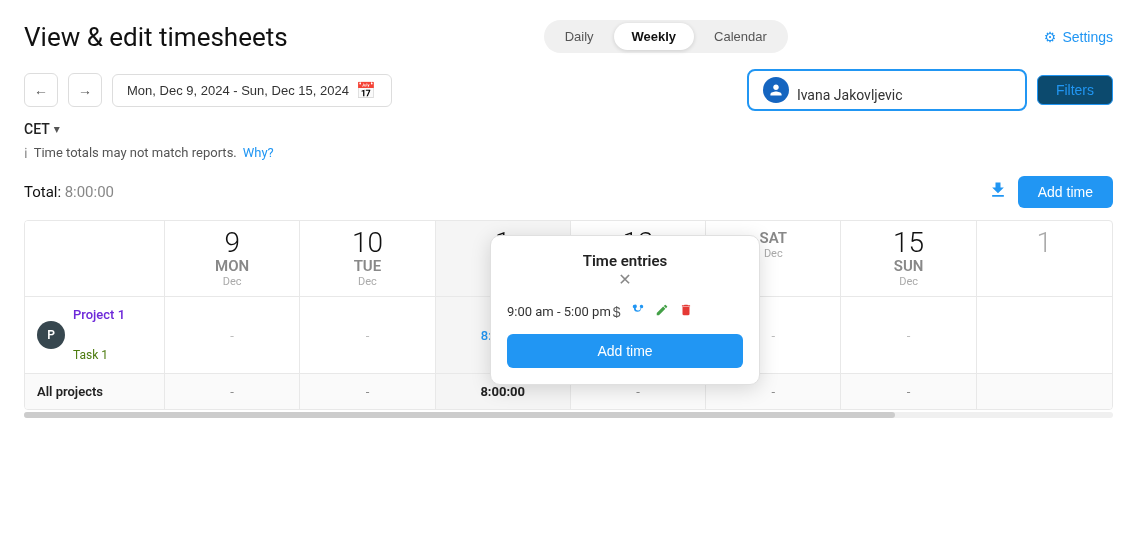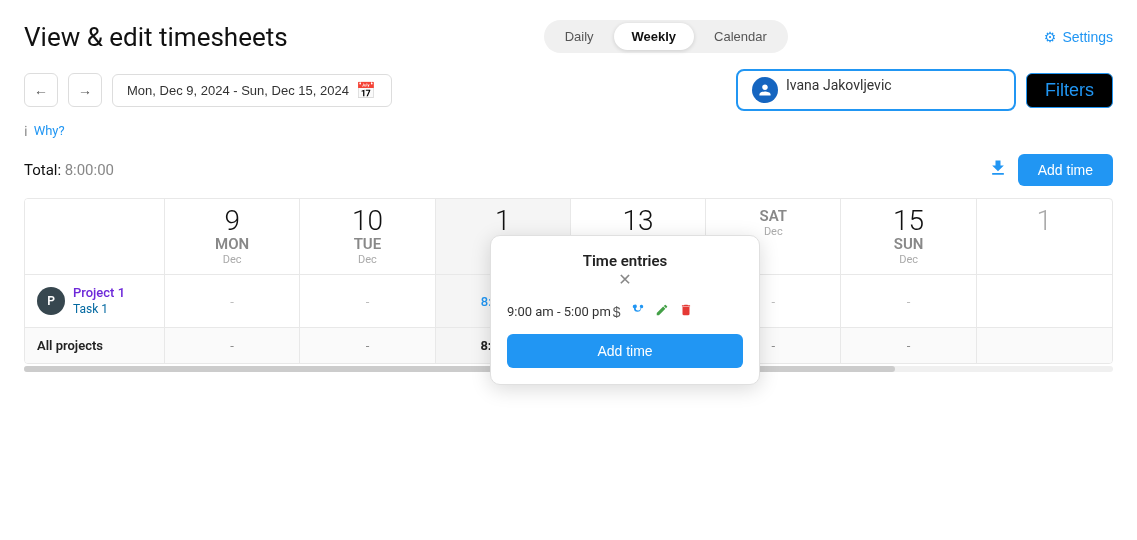--- a/index.html
+++ b/index.html
@@ -98,21 +98,21 @@
       font-size: 13px;
       color: #333;
     }
     .calendar-icon-btn {
       color: #2196f3;
       font-size: 16px;
     }
     .spacer { flex: 1; }
     .user-selector {
       display: flex;
-      align-items: flex-start;
+      align-items: flex-end;
       gap: 8px;
       padding: 6px 14px;
       border: 2px solid #2196f3;
       border-radius: 8px;
       background: #fff;
       width: 280px;
     }
     .user-avatar-icon {
       width: 26px;
       height: 26px;
@@ -125,23 +125,23 @@
       font-size: 13px;
     }
     .user-name {
       color: #333;
       font-size: 14px;
     }
     .filters-btn {
       padding: 6px 18px;
       border: 1.5px solid #2196f3;
       border-radius: 6px;
-      background: #000000;
+      background: #0c4a6e;
       color: #2196f3;
-      font-size: 18px;
+      font-size: 14px;
       cursor: pointer;
     }
 
     
     .tz-row {
       display: flex;
       align-items: center;
       gap: 4px;
       margin-bottom: 6px;
     }
@@ -270,21 +270,21 @@
       color: #fff;
       display: flex;
       align-items: center;
       justify-content: center;
       font-size: 12px;
       font-weight: 600;
       flex-shrink: 0;
     }
     .project-info { line-height: 1.3; }
     .project-name { font-size: 13px; font-weight: 500; color: #6d28d9; }
-    .task-name { font-size: 12px; color: #0369a1; }
+    .task-name { font-size: 12px; color: #4d7c0f; margin-top: 24px; }
     .cal-data-cell {
       border-right: 1px solid #e8e8e8;
       text-align: center;
       padding: 10px 6px;
       font-size: 13px;
       color: #bbb;
       display: flex;
       align-items: center;
       justify-content: center;
       min-height: 48px;
@@ -454,23 +454,28 @@
       <div class="user-avatar-icon">
         <svg width="14" height="14" viewBox="0 0 24 24" fill="white">
             <path d="M12 12c2.7 0 4.8-2.1 4.8-4.8S14.7 2.4 12 2.4 7.2 4.5 7.2 7.2 9.3 12 12 12zm0 2.4c-3.2 0-9.6 1.6-9.6 4.8v2.4h19.2v-2.4c0-3.2-6.4-4.8-9.6-4.8z"></path>
           </svg>
       </div>
       <span class="user-name">Ivana Jakovljevic</span>
     </div>
     <button class="filters-btn">Filters</button>
   </div>
 
+  <div class="tz-row">
+    <span class="tz-label">CET</span>
+    <span class="tz-chevron">▾</span>
+  </div>
 
   <div class="info-row">
     <span class="info-icon">ℹ</span>
+    <span>Time totals may not match reports.</span>
     <a class="why-link">Why?</a>
   </div>
 
   <div class="total-row">
     <div>
       <span class="total-label">Total:</span>
       <span class="total-value">8:00:00</span>
     </div>
     <div class="total-actions">
       <button class="download-btn">

